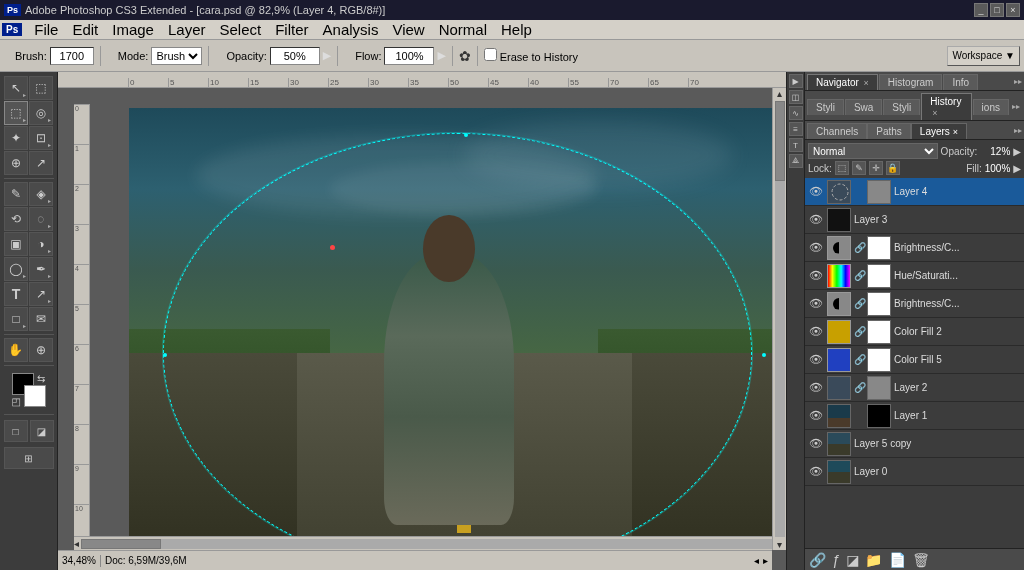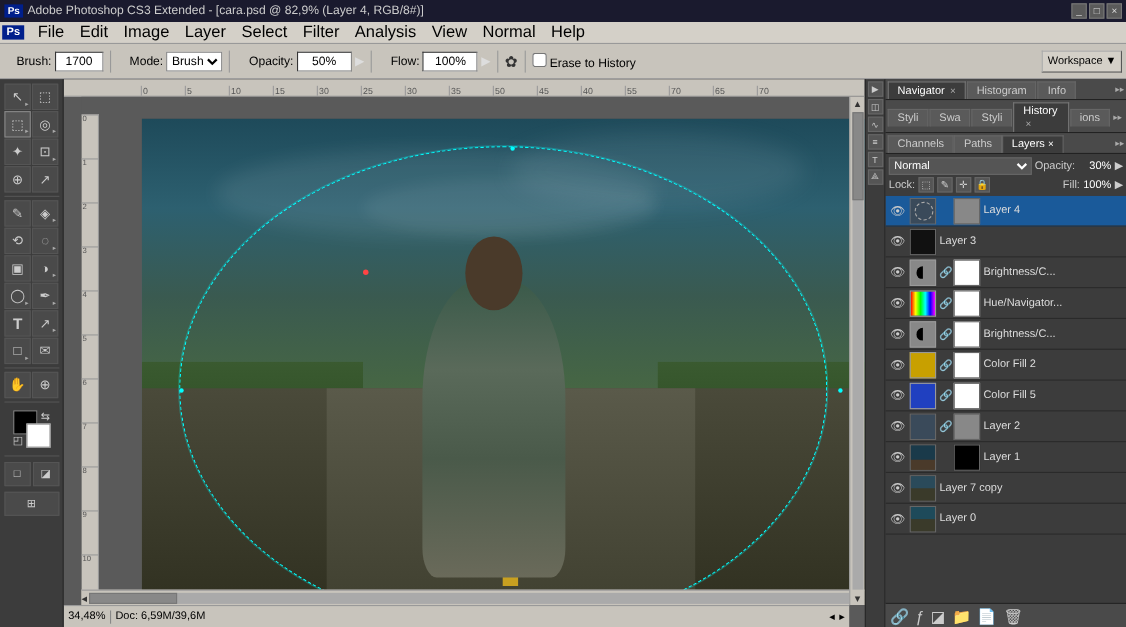--- a/index.html
+++ b/index.html
@@ -434,21 +434,21 @@
         <span class="collapse-arrow">▸▸</span>
       </div>
     </div>
 
     <div class="layers-controls">
       <div class="blend-row">
         <select class="blend-select">
           <option>Normal</option>
         </select>
         <span class="opacity-label">Opacity:</span>
-        <span class="opacity-val">30%</span>
+        <span class="opacity-val">12%</span>
         <span style="font-size:10px;cursor:pointer;color:#ccc;">▶</span>
       </div>
       <div class="lock-row">
         <span class="opacity-label">Lock:</span>
         <div class="lock-icon">⬚</div>
         <div class="lock-icon">✎</div>
         <div class="lock-icon">✛</div>
         <div class="lock-icon">🔒</div>
         <span class="fill-label">Fill:</span>
         <span class="fill-val">100%</span>
@@ -485,21 +485,21 @@
         <div class="layer-chain">🔗</div>
         <div class="layer-mask-thumb white"></div>
         <span class="layer-name">Brightness/C...</span>
       </div>
 
       <div class="layer-item">
         <div class="layer-eye">👁</div>
         <div class="layer-thumb" style="background:linear-gradient(90deg,#f00,#ff0,#0f0,#0ff,#00f,#f0f);border:1px solid #999;"></div>
         <div class="layer-chain">🔗</div>
         <div class="layer-mask-thumb white"></div>
-        <span class="layer-name">Hue/Navigator...</span>
+        <span class="layer-name">Hue/Saturati...</span>
       </div>
 
       <div class="layer-item">
         <div class="layer-eye">👁</div>
         <div class="layer-thumb brightness" style="background:#888;border:1px solid #999;">
           <div style="width:12px;height:12px;background:#000;border-radius:50%;clip-path:inset(0 50% 0 0);"></div>
         </div>
         <div class="layer-chain">🔗</div>
         <div class="layer-mask-thumb white"></div>
         <span class="layer-name">Brightness/C...</span>
@@ -547,21 +547,21 @@
       </div>
 
       <div class="layer-item">
         <div class="layer-eye">👁</div>
         <div class="layer-thumb layer0copy">
           <svg width="24" height="24">
             <rect fill="#2a4a5a" width="24" height="12"></rect>
             <rect fill="#3a3a2a" y="12" width="24" height="12"></rect>
           </svg>
         </div>
-        <span class="layer-name">Layer 7 copy</span>
+        <span class="layer-name">Layer 5 copy</span>
       </div>
 
       <div class="layer-item">
         <div class="layer-eye">👁</div>
         <div class="layer-thumb layer0">
           <svg width="24" height="24">
             <rect fill="#1e4a5a" width="24" height="12"></rect>
             <rect fill="#3a3a2a" y="12" width="24" height="12"></rect>
           </svg>
         </div>

